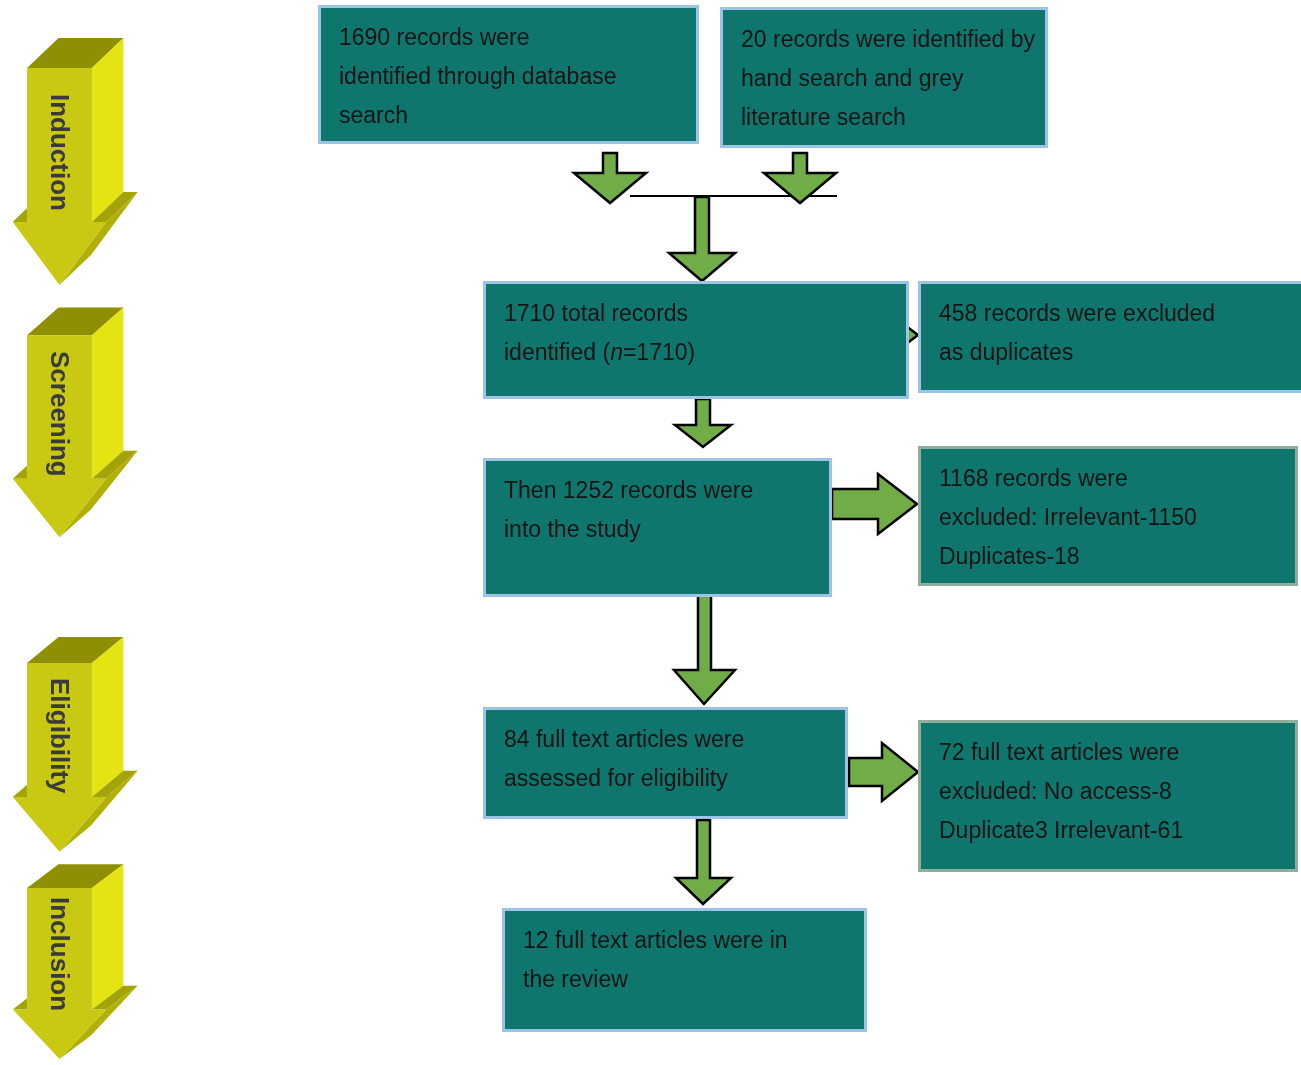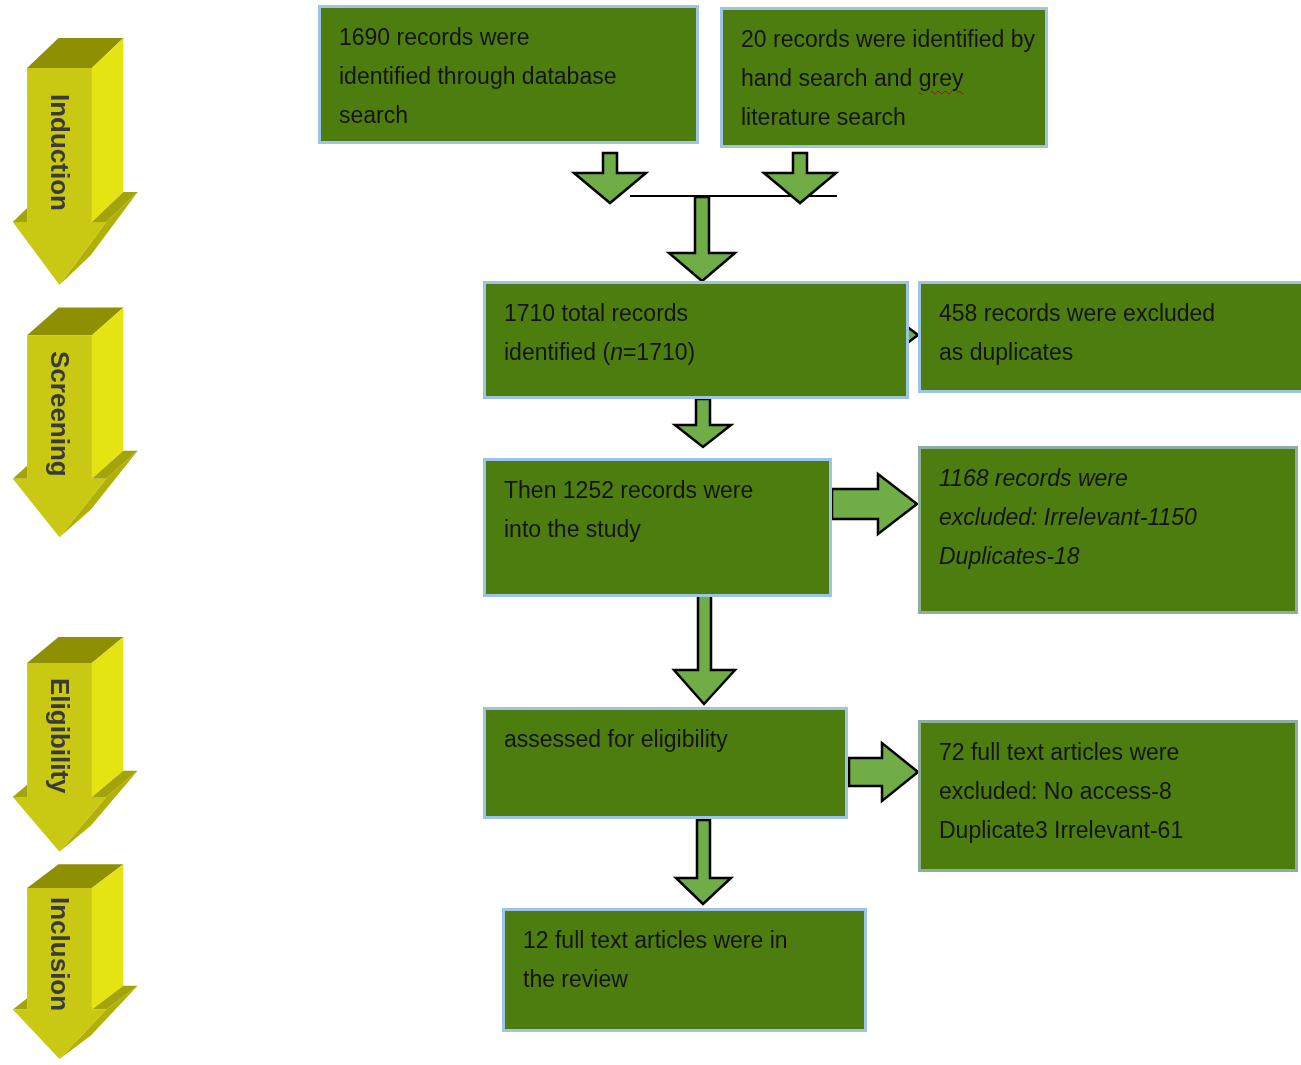--- a/index.html
+++ b/index.html
@@ -2,28 +2,28 @@
 <html><head>
 <meta charset="utf-8">
 <style>
   html,body{margin:0;padding:0;background:#ffffff;}
   .canvas{
     position:relative;width:1301px;height:1065px;overflow:hidden;
     background:#ffffff;font-family:"Liberation Sans", sans-serif;
   }
   .conn-layer{position:absolute;left:0;top:0;z-index:1;}
   .flowbox{
-    position:absolute;z-index:2;background:#4d7c0f;border:3px solid #9dc3e6;
+    position:absolute;z-index:2;background:#0f766e;border:3px solid #9dc3e6;
     box-sizing:border-box;color:#141414;font-size:23px;
     padding:10px 14px 0 18px;
   }
   .flowbox.greenborder{border-color:#8fae9c;}
   .ln{display:block;line-height:39px;white-space:nowrap;}
   .misspell{
-    text-decoration:underline;text-decoration-style:wavy;
+    text-decoration-style:wavy;
     text-decoration-color:#c00000;text-decoration-thickness:1px;
     text-underline-offset:4px;
   }
   .ribbon{position:absolute;z-index:2;}
   .ribbon svg{position:absolute;left:0;top:0;width:100%;height:100%;}
   .ribbon-label{
     position:absolute;left:13%;top:13%;width:46%;height:68%;
     display:flex;align-items:center;justify-content:center;
     writing-mode:vertical-rl;font-weight:bold;font-size:26px;color:#3a3a3a;
     white-space:nowrap;
@@ -117,27 +117,28 @@
   <div class="flowbox" style="left:918px;top:281px;width:428px;height:112px;">
     <span class="ln">458 records were excluded</span>
     <span class="ln">as duplicates</span>
   </div>
 
   <div class="flowbox" style="left:483px;top:458px;width:349px;height:139px;">
     <span class="ln">Then 1252 records were</span>
     <span class="ln">into the study</span>
   </div>
 
-  <div class="flowbox greenborder" style="left:918px;top:446px;width:380px;height:168px;font-style:italic;">
+  <div class="flowbox greenborder" style="left:918px;top:446px;width:380px;height:140px;">
     <span class="ln">1168 records were</span>
     <span class="ln">excluded: Irrelevant-1150</span>
     <span class="ln">Duplicates-18</span>
   </div>
 
   <div class="flowbox" style="left:483px;top:707px;width:365px;height:112px;">
+    <span class="ln">84 full text articles were</span>
     <span class="ln">assessed for eligibility</span>
   </div>
 
   <div class="flowbox greenborder" style="left:918px;top:692px;width:380px;height:152px;margin-top:28px;">
     <span class="ln">72 full text articles were</span>
     <span class="ln">excluded: No access-8</span>
     <span class="ln">Duplicate3 Irrelevant-61</span>
   </div>
 
   <div class="flowbox" style="left:502px;top:908px;width:365px;height:124px;">

